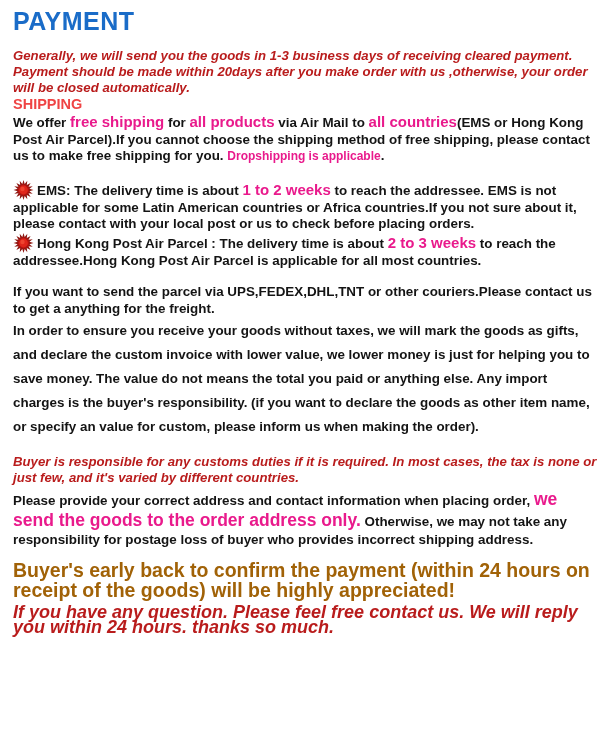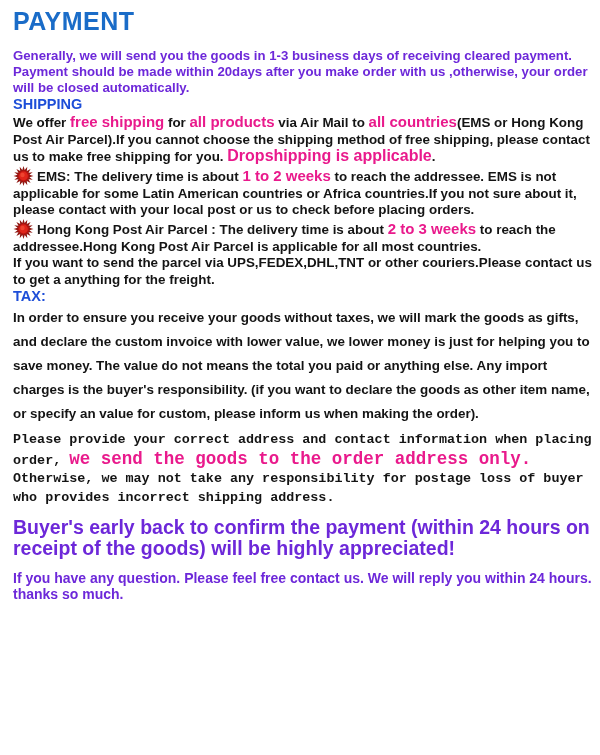--- a/index.html
+++ b/index.html
@@ -24,52 +24,53 @@
     letter-spacing: 0.5px;
     font-weight: 700;
   }
   .body-text {
     font-size: 13.4px;
     line-height: 16.5px;
     color: #141414;
   }
   .tight { margin-top: 3px; }
   .gray {
-    color: #6d28d9;
+    color: #b91c1c;
     font-size: 13.2px;
     line-height: 16px;
+    font-style: italic;
   }
   .mt-md  { margin-top: 13px; }
-  .mt-lg  { }
+  .mt-lg  { margin-top: 15px; }
   .mt-sm  { }
   .mt-xs  { margin-top: 5px; }
   .h-section {
     font-size: 14.5px;
     line-height: 16px;
     margin: 0;
-    color: #1d4ed8;
+    color: #ef4444;
     font-weight: 700;
   }
   .pink { color: #e91a8c; }
   .pink-md { font-size: 15px; }
-  .pink-lg { font-size: 16px; }
+  .pink-lg { font-size: 12px; }
   .pink-xl { font-size: 17.5px; }
   .tax-body { line-height: 24px; }
   .note3 { line-height: 15.5px; }
-  .addr { line-height: 18.5px; font-family: Liberation Mono, monospace; }
+  .addr { line-height: 18.5px; }
   .confirm {
-    color: #6d28d9;
+    color: #a16207;
     font-size: 19.5px;
     line-height: 20.5px;
     margin-top: 10px;
   }
   .footer-note {
-    font-size: 14px;
+    font-size: 18px;
     line-height: 15.5px;
-    margin-top: 13px;
+    margin-top: 4px;
   }
   .star {
     display: inline-block;
     width: 21px;
     height: 20px;
     vertical-align: -5px;
     margin-right: 3px;
   }
   .star svg { display: block; }
 </style>
@@ -97,24 +98,24 @@
   <p class="body-text mt-sm"><span class="star"><svg width="21" height="20" viewBox="0 0 20 20">
           <polygon fill="#8f1712" points="20,10 15.9,11.2 19.2,13.8 15,13.3 17.1,17.1 13.3,15 13.8,19.2 11.2,15.9 10,20 8.8,15.9 6.2,19.2 6.7,15 2.9,17.1 5,13.3 0.8,13.8 4.1,11.2 0,10 4.1,8.8 0.8,6.2 5,6.7 2.9,2.9 6.7,5 6.2,0.8 8.8,4.1 10,0 11.2,4.1 13.8,0.8 13.3,5 17.1,2.9 15,6.7 19.2,6.2 15.9,8.8"></polygon>
           <circle cx="10" cy="10" r="5.8" fill="#b31410"></circle>
           <circle cx="10" cy="10" r="4.4" fill="#e0251a"></circle>
           <circle cx="9" cy="9" r="2.2" fill="#ef4430"></circle>
         </svg></span><span>Hong Kong Post Air Parcel : The delivery time is about </span><span class="pink pink-md">2 to 3 weeks</span><span> to reach the addressee.Hong Kong Post Air Parcel is applicable for all most countries.</span></p>
 
   <p class="body-text mt-lg">If you want to send the parcel via UPS,FEDEX,DHL,TNT or other couriers.Please contact us to get a anything for the freight.</p>
 
 
-  <h2 class="h-section mt-sm">TAX:</h2>
 
   <p class="body-text tax-body" style="margin-top:2px">In order to ensure you receive your goods without taxes, we will mark the goods as gifts, and declare the custom invoice with lower value, we lower money is just for helping you to save money. The value do not means the total you paid or anything else. Any import charges is the buyer's responsibility. (if you want to declare the goods as other item name, or specify an value for custom, please inform us when making the order).</p>
 
+  <p class="body-text gray note3 mt-lg">Buyer is responsible for any customs duties if it is required. In most cases, the tax is none or just few, and it's varied by different countries.</p>
 
 
   <p class="body-text addr mt-xs"><span>Please provide your correct address and contact information when placing order, </span><span class="pink pink-xl">we send the goods to the order address only.</span><span> Otherwise, we may not take any responsibility for postage loss of buyer who provides incorrect shipping address.</span></p>
 
   <p class="confirm">Buyer's early back to confirm the payment (within 24 hours on receipt of the goods) will be highly appreciated!</p>
 
   <p class="body-text gray footer-note">If you have any question. Please feel free contact us. We will reply you within 24 hours. thanks so much.</p>
 
 </div>
 

